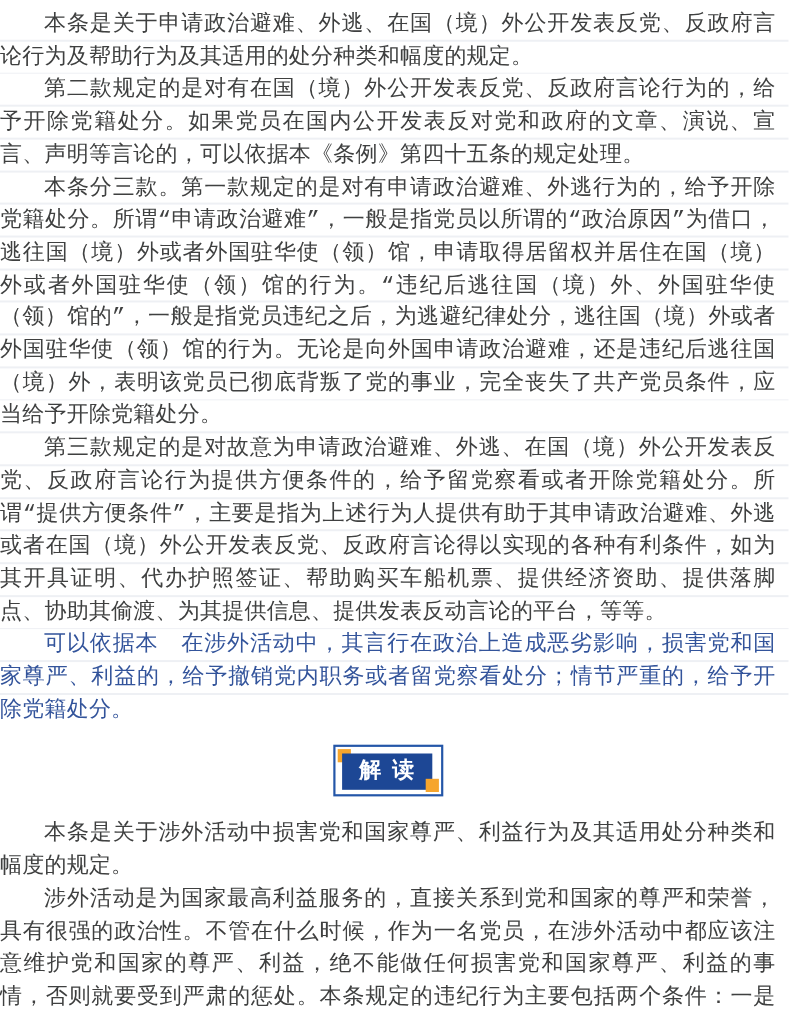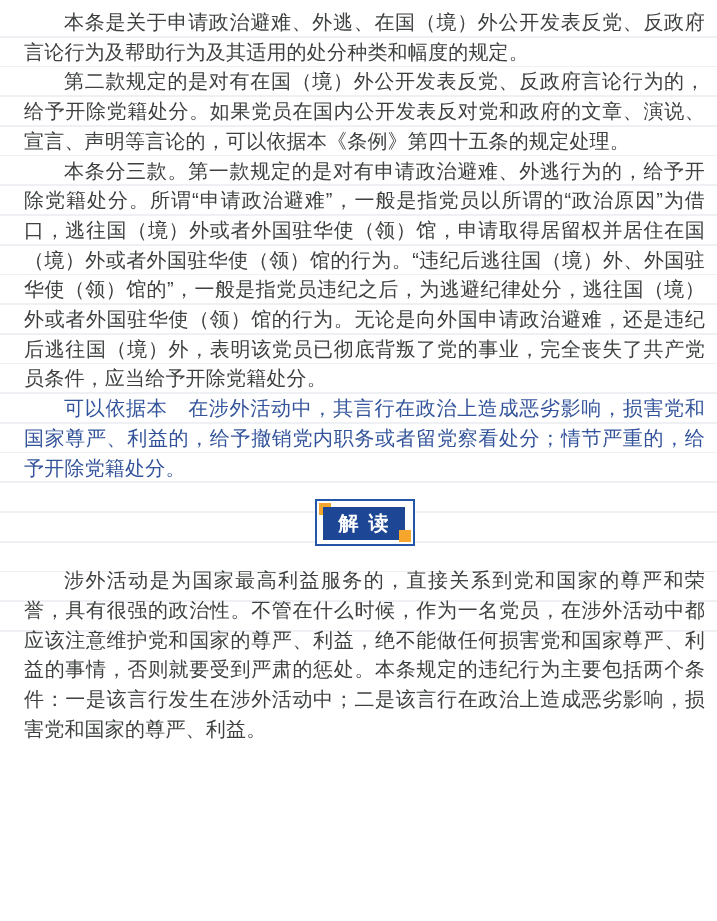--- a/index.html
+++ b/index.html
@@ -6,31 +6,32 @@
   body {
     width: 717px;
     height: 921px;
     overflow: hidden;
     font-family: "Liberation Sans", "DejaVu Sans", sans-serif;
   }
   .page {
     box-sizing: border-box;
     width: 717px;
     height: 650px;
-    padding: 8px 12px 0 24px;
+    padding: 8px 12px 0 0;
     background-color: var(--page-bg, #ffffff);
     background-image: repeating-linear-gradient(
       to bottom,
       transparent 0px,
       transparent 28px,
       var(--rule-line, #eef0f4) 28px,
       var(--rule-line, #eef0f4) 29.7px
     );
     background-origin: content-box;
     background-clip: border-box;
+    font-family: Liberation Mono, monospace;
   }
   p.par {
     margin: 0;
     font-size: 20px;
     line-height: 29.7px;
     letter-spacing: 0.2px;
     color: var(--body-text, #3f4040);
     text-align: justify;
     text-indent: 2em;
   }
@@ -74,27 +75,29 @@
 <body>
 
 <div class="page">
 
   <p class="par">本条是关于申请政治避难、外逃、在国（境）外公开发表反党、反政府言论行为及帮助行为及其适用的处分种类和幅度的规定。</p>
 
   <p class="par">第二款规定的是对有在国（境）外公开发表反党、反政府言论行为的，给予开除党籍处分。如果党员在国内公开发表反对党和政府的文章、演说、宣言、声明等言论的，可以依据本《条例》第四十五条的规定处理。</p>
 
   <p class="par">本条分三款。第一款规定的是对有申请政治避难、外逃行为的，给予开除党籍处分。所谓“申请政治避难”，一般是指党员以所谓的“政治原因”为借口，逃往国（境）外或者外国驻华使（领）馆，申请取得居留权并居住在国（境）外或者外国驻华使（领）馆的行为。“违纪后逃往国（境）外、外国驻华使（领）馆的”，一般是指党员违纪之后，为逃避纪律处分，逃往国（境）外或者外国驻华使（领）馆的行为。无论是向外国申请政治避难，还是违纪后逃往国（境）外，表明该党员已彻底背叛了党的事业，完全丧失了共产党员条件，应当给予开除党籍处分。</p>
 
+  <p class="par">第三款规定的是对故意为申请政治避难、外逃、在国（境）外公开发表反党、反政府言论行为提供方便条件的，给予留党察看或者开除党籍处分。所谓“提供方便条件”，主要是指为上述行为人提供有助于其申请政治避难、外逃或者在国（境）外公开发表反党、反政府言论得以实现的各种有利条件，如为其开具证明、代办护照签证、帮助购买车船机票、提供经济资助、提供落脚点、协助其偷渡、为其提供信息、提供发表反动言论的平台，等等。</p>
 
   <p class="par article">可以依据本　在涉外活动中，其言行在政治上造成恶劣影响，损害党和国家尊严、利益的，给予撤销党内职务或者留党察看处分；情节严重的，给予开除党籍处分。</p>
 
   <div class="badge-row">
     <div class="badge">
       <span class="corner tl"></span>
       <span class="corner br"></span>
       <span class="badge-inner">解读</span>
     </div>
   </div>
 
+  <p class="par">本条是关于涉外活动中损害党和国家尊严、利益行为及其适用处分种类和幅度的规定。</p>
 
   <p class="par">涉外活动是为国家最高利益服务的，直接关系到党和国家的尊严和荣誉，具有很强的政治性。不管在什么时候，作为一名党员，在涉外活动中都应该注意维护党和国家的尊严、利益，绝不能做任何损害党和国家尊严、利益的事情，否则就要受到严肃的惩处。本条规定的违纪行为主要包括两个条件：一是该言行发生在涉外活动中；二是该言行在政治上造成恶劣影响，损害党和国家的尊严、利益。</p>
 
 </div>
 
 </body></html>

